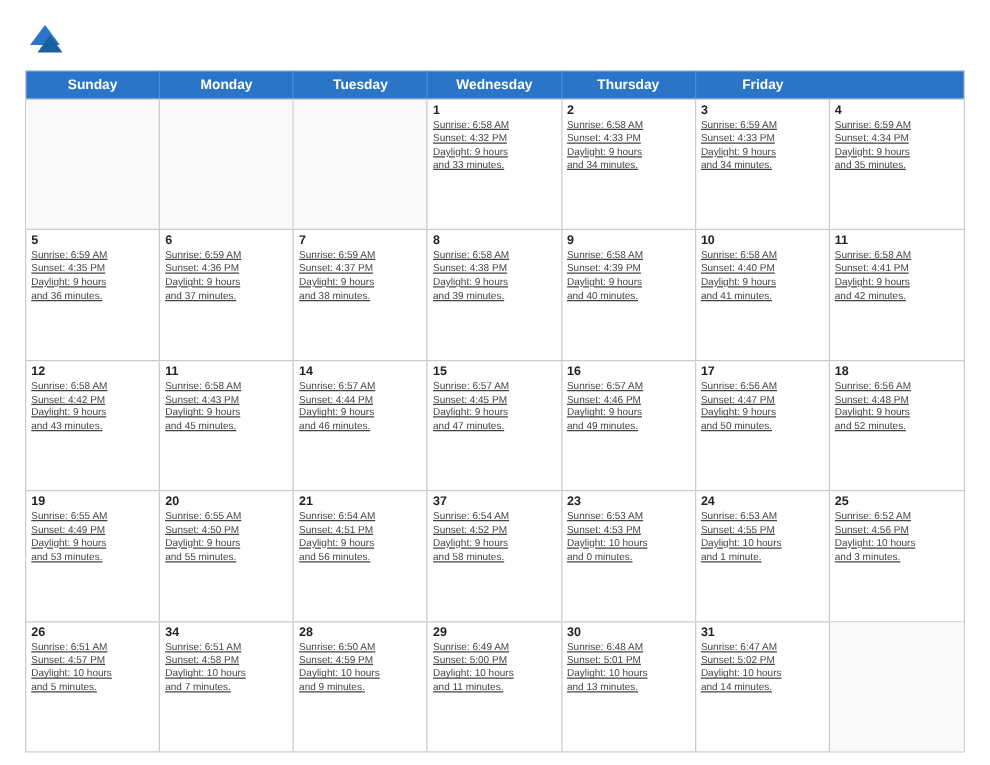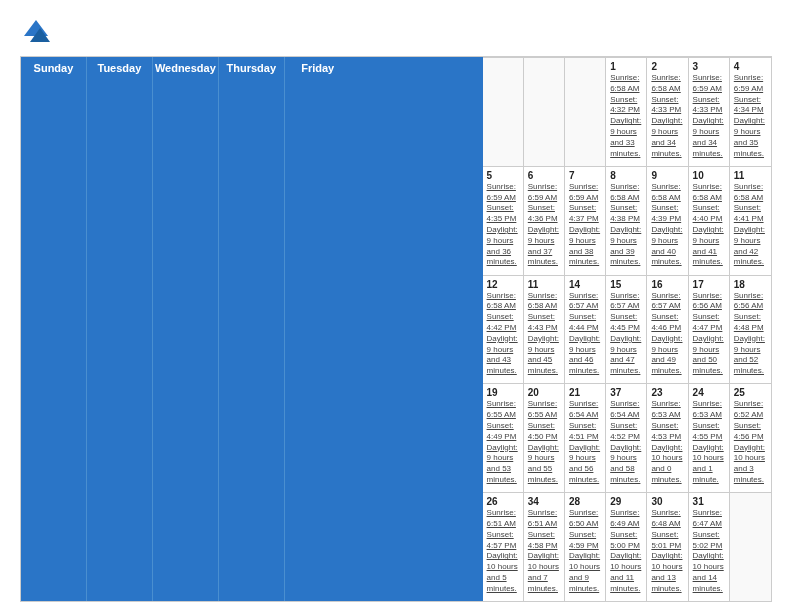--- a/index.html
+++ b/index.html
@@ -56,21 +56,21 @@
       color: #222;
     }
     .title-block h2 {
       font-size: 14px;
       font-weight: normal;
       color: #555;
     }
     .calendar {
       flex: 1;
       display: flex;
-      flex-direction: row;
+      flex-direction: column;
       border: 1px solid #ccc;
     }
     .cal-header {
       display: grid;
       grid-template-columns: repeat(7, 1fr);
       background: #2a75c7;
     }
     .cal-header-cell {
       color: #fff;
       font-size: 11px;
@@ -131,20 +131,21 @@
     </div>
     <div class="title-block">
       <h1></h1>
       <h2></h2>
     </div>
   </div>
 
   <div class="calendar">
     <div class="cal-header">
     <div class="cal-header-cell">Sunday</div>
+        <div class="cal-header-cell">Monday</div>
         <div class="cal-header-cell">Tuesday</div>
         <div class="cal-header-cell">Wednesday</div>
         <div class="cal-header-cell">Thursday</div>
         <div class="cal-header-cell">Friday</div>
       </div>
     <div class="cal-body">
     <div class="cal-row">
           <div class="cal-cell empty"></div>
           <div class="cal-cell empty"></div>
           <div class="cal-cell empty"></div>

